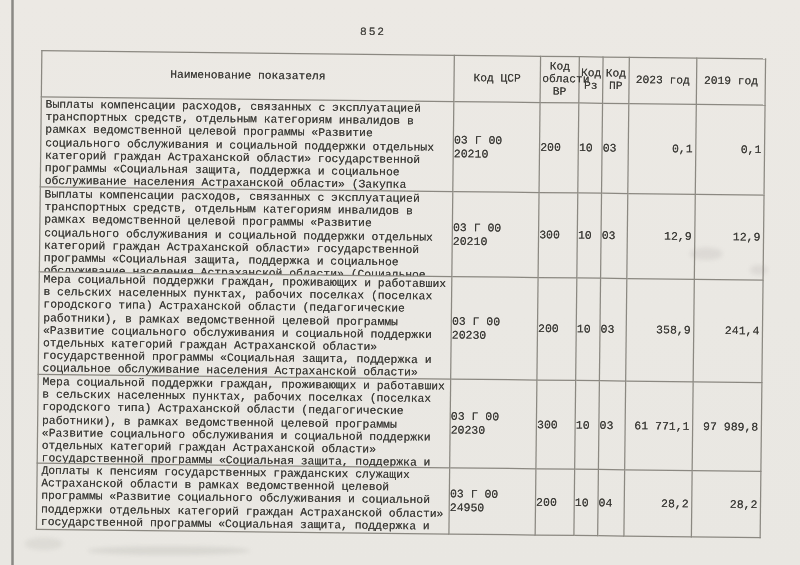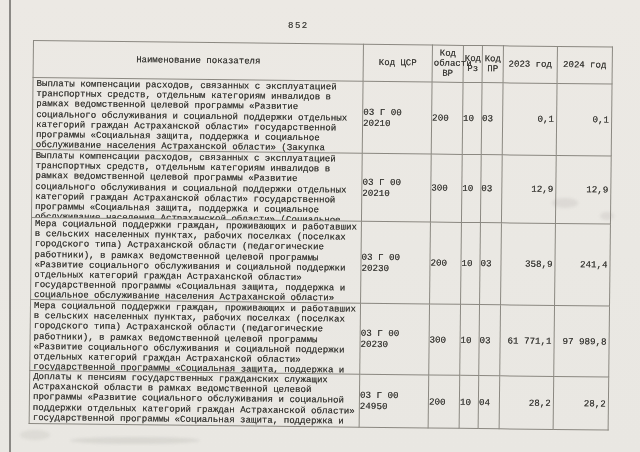--- a/index.html
+++ b/index.html
@@ -66,21 +66,21 @@
         <col style="width:55px">
       </colgroup>
       <thead>
         <tr class="hdr">
           <th>Наименование показателя</th>
           <th>Код ЦСР</th>
           <th>Код области ВР</th>
           <th>Код Рз</th>
           <th>Код ПР</th>
           <th>2023 год</th>
-          <th>2024 год</th>
+          <th>2019 год</th>
         </tr>
       </thead>
       <tbody>
         <tr class="r1">
           <td class="name">
               <div class="nm">Выплаты компенсации расходов, связанных с эксплуатацией транспортных средств, отдельным категориям инвалидов в рамках ведомственной целевой программы «Развитие социального обслуживания и социальной поддержки отдельных категорий граждан Астраханской области» государственной программы «Социальная защита, поддержка и социальное обслуживание населения Астраханской области»  (Закупка товаров, работ и услуг для обеспечения государственных (муниципальных) нужд)</div>
             </td>
           <td class="code">03 Г 00 20210</td>
           <td class="code">200</td>
           <td class="code">10</td>

